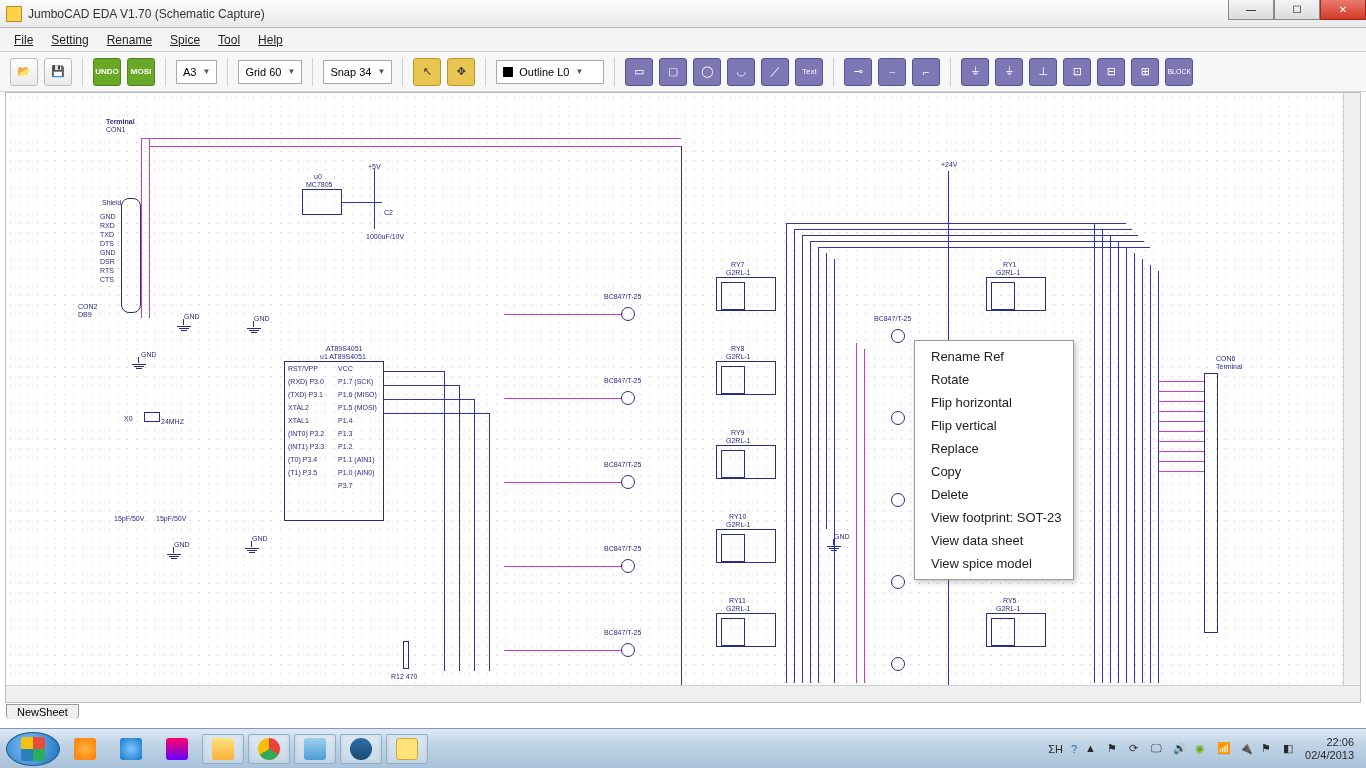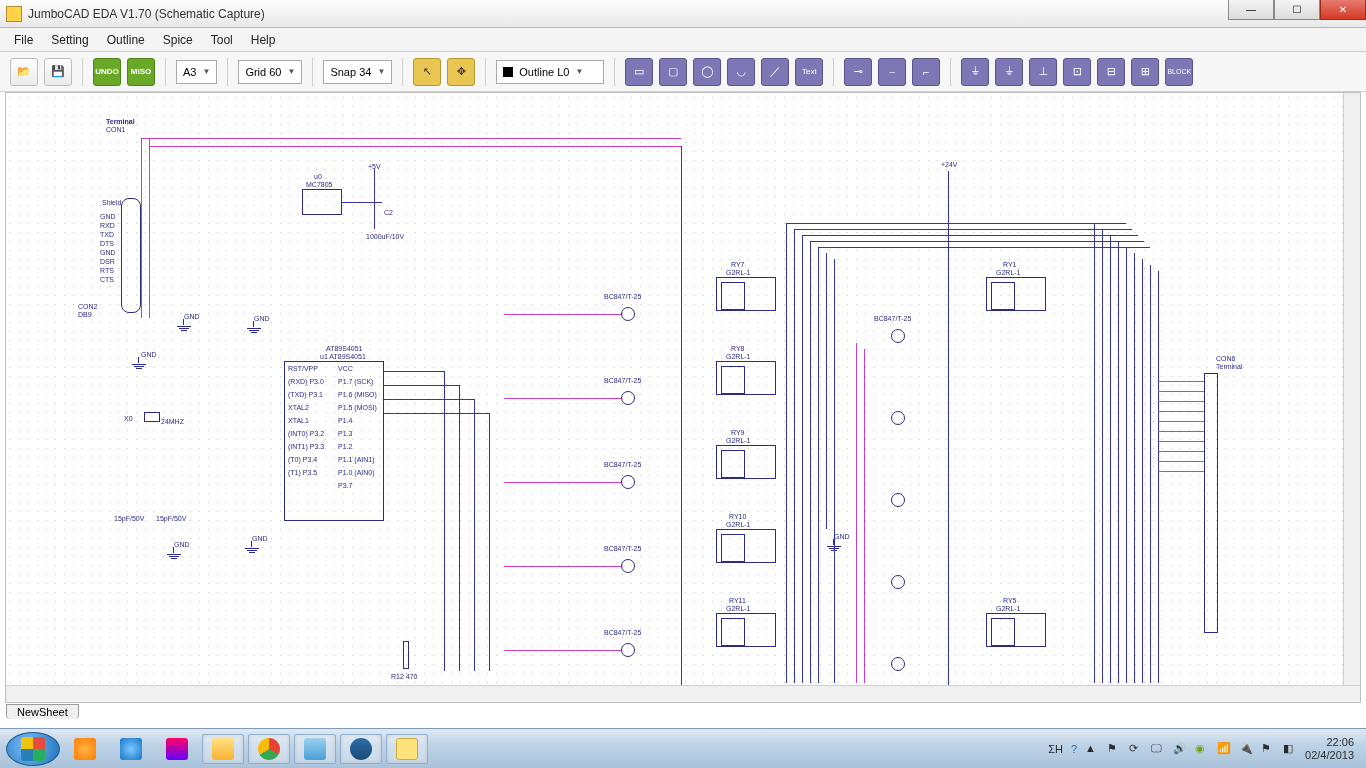--- a/index.html
+++ b/index.html
@@ -8,21 +8,21 @@
   
   .titlebar { height: 28px; background: linear-gradient(#fdfdfd, #e8e8e8); border-bottom: 1px solid #b5b5b5; display: flex; align-items: center; padding: 0 6px; position: relative; }
   .titlebar .app-icon { width: 16px; height: 16px; background: #ffd24a; border: 1px solid #b09026; margin-right: 6px; }
   .titlebar .title { color: #333; }
   .winbtns { position: absolute; right: 0; top: 0; display: flex; }
   .winbtn { width: 46px; height: 20px; border: 1px solid #8a8a8a; border-top: none; background: linear-gradient(#f4f4f4,#dcdcdc); display: flex; align-items: center; justify-content: center; font-size: 10px; }
   .winbtn.close { background: linear-gradient(#e87a6e,#d43a26); color: #fff; border-color: #a02a1a; }
 
   
   .menubar { height: 24px; background: #f4f4f4; border-bottom: 1px solid #cfcfcf; display: flex; align-items: center; padding: 0 6px; gap: 2px; }
-  .menubar .mitem { padding: 2px 8px; color: #222; cursor: default; }
+  .menubar .mitem { padding: 2px 8px; color: #222; cursor: default; text-decoration: underline; }
 
   
   .toolbar { height: 40px; background: #f7f7f7; border-bottom: 1px solid #cfcfcf; display: flex; align-items: center; padding: 0 10px; gap: 6px; }
   .tbtn { width: 28px; height: 28px; border: 1px solid #bcbcbc; background: linear-gradient(#fefefe,#eaeaea); display: flex; align-items: center; justify-content: center; border-radius: 3px; font-size: 11px; }
   .tbtn.green { background: #6aa827; color: #fff; border-color: #4e8418; font-size: 8px; font-weight: bold; }
   .tbtn.purple { background: #7d77b5; color: #fff; border-color: #5a548c; }
   .tbtn.yellow { background: #e8c651; color: #333; border-color: #b79a2f; }
   .sep { width: 1px; height: 28px; background: #cfcfcf; margin: 0 4px; }
   .combo { height: 24px; border: 1px solid #a9a9a9; background: #fff; display: flex; align-items: center; padding: 0 6px; gap: 6px; font-size: 11px; color: #000; }
   .combo .caret { font-size: 8px; color: #555; }
@@ -81,39 +81,39 @@
   <div class="winbtns">
     <div class="winbtn">—</div>
     <div class="winbtn">☐</div>
     <div class="winbtn close">✕</div>
   </div>
 </div>
 
 <div class="menubar">
   <div class="mitem">File</div>
   <div class="mitem">Setting</div>
-  <div class="mitem">Outline</div>
+  <div class="mitem">Rename</div>
   <div class="mitem">Spice</div>
   <div class="mitem">Tool</div>
   <div class="mitem">Help</div>
 </div>
 
 <div class="toolbar">
   <div class="tbtn">
       <span>📂</span>
     </div>
   <div class="tbtn">
       <span>💾</span>
     </div>
   <div class="sep"></div>
   <div class="tbtn green">
       <span>UNDO</span>
     </div>
   <div class="tbtn green">
-      <span>MISO</span>
+      <span>MOSI</span>
     </div>
   <div class="sep"></div>
   <div class="combo">
       <span>A3</span>
       <span class="caret">▼</span>
     </div>
   <div class="sep"></div>
   <div class="combo">
       <span>Grid 60</span>
       <span class="caret">▼</span>
@@ -400,20 +400,32 @@
       <div class="wire-mag" style="left:1152px; top:378px; width:46px; height:1px"></div>
 
       <div class="wire-mag" style="left:498px; top:221px; width:117px; height:1px"></div>
       <div class="wire-mag" style="left:498px; top:305px; width:117px; height:1px"></div>
       <div class="wire-mag" style="left:498px; top:389px; width:117px; height:1px"></div>
       <div class="wire-mag" style="left:498px; top:473px; width:117px; height:1px"></div>
       <div class="wire-mag" style="left:498px; top:557px; width:117px; height:1px"></div>
 
     </div>
 
+    <div class="ctxmenu" style="left:908px; top:247px; width:160px">
+      <div class="citem">Rename Ref</div>
+      <div class="citem">Rotate</div>
+      <div class="citem">Flip horizontal</div>
+      <div class="citem">Flip vertical</div>
+      <div class="citem">Replace</div>
+      <div class="citem">Copy</div>
+      <div class="citem">Delete</div>
+      <div class="citem">View footprint: SOT-23</div>
+      <div class="citem">View data sheet</div>
+      <div class="citem">View spice model</div>
+    </div>
 
     <div class="scroll-v"></div>
     <div class="scroll-h"></div>
   </div>
 </div>
 
 <div class="sheettab-row">
   <div class="sheettab">NewSheet</div>
 </div>
 

